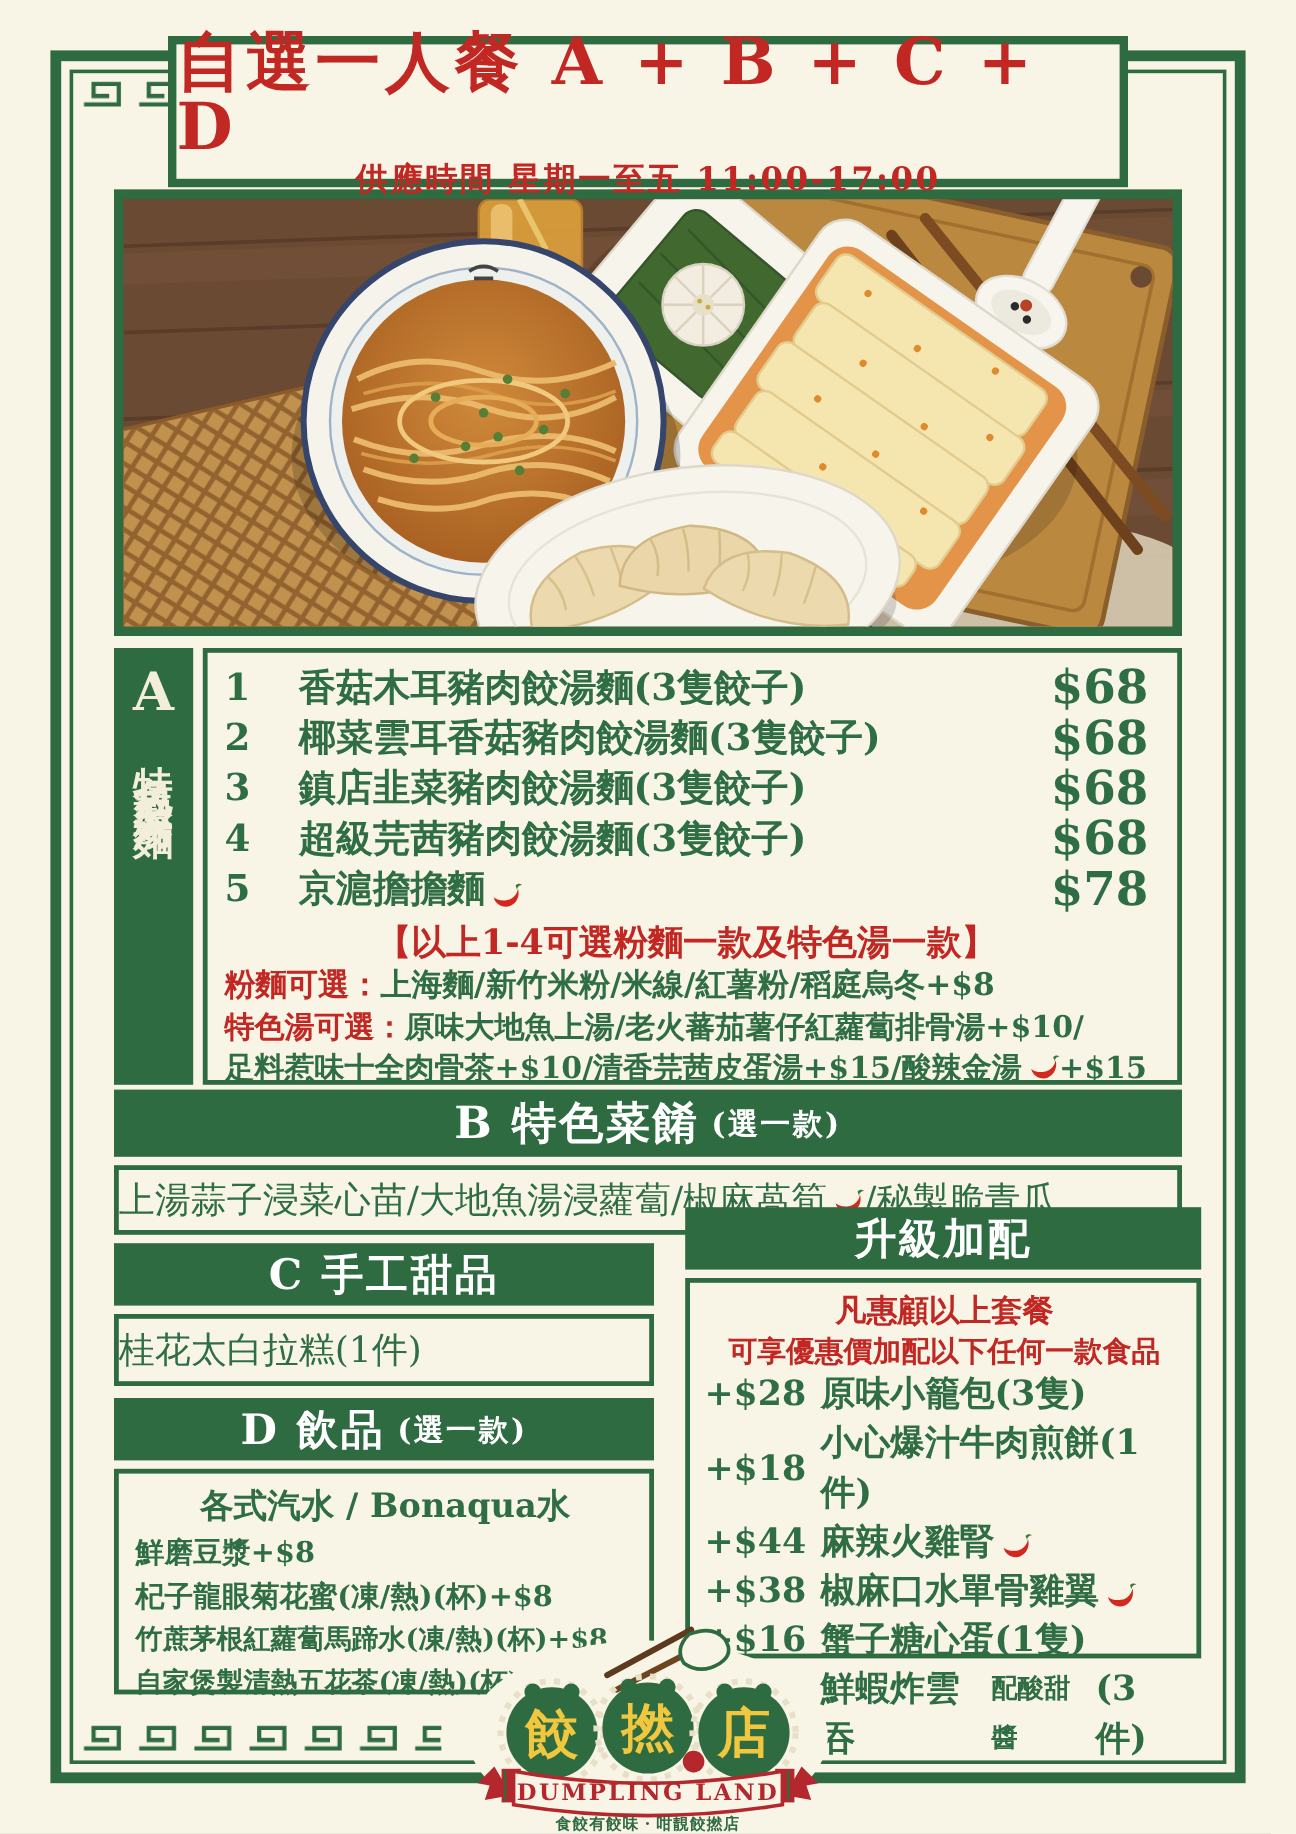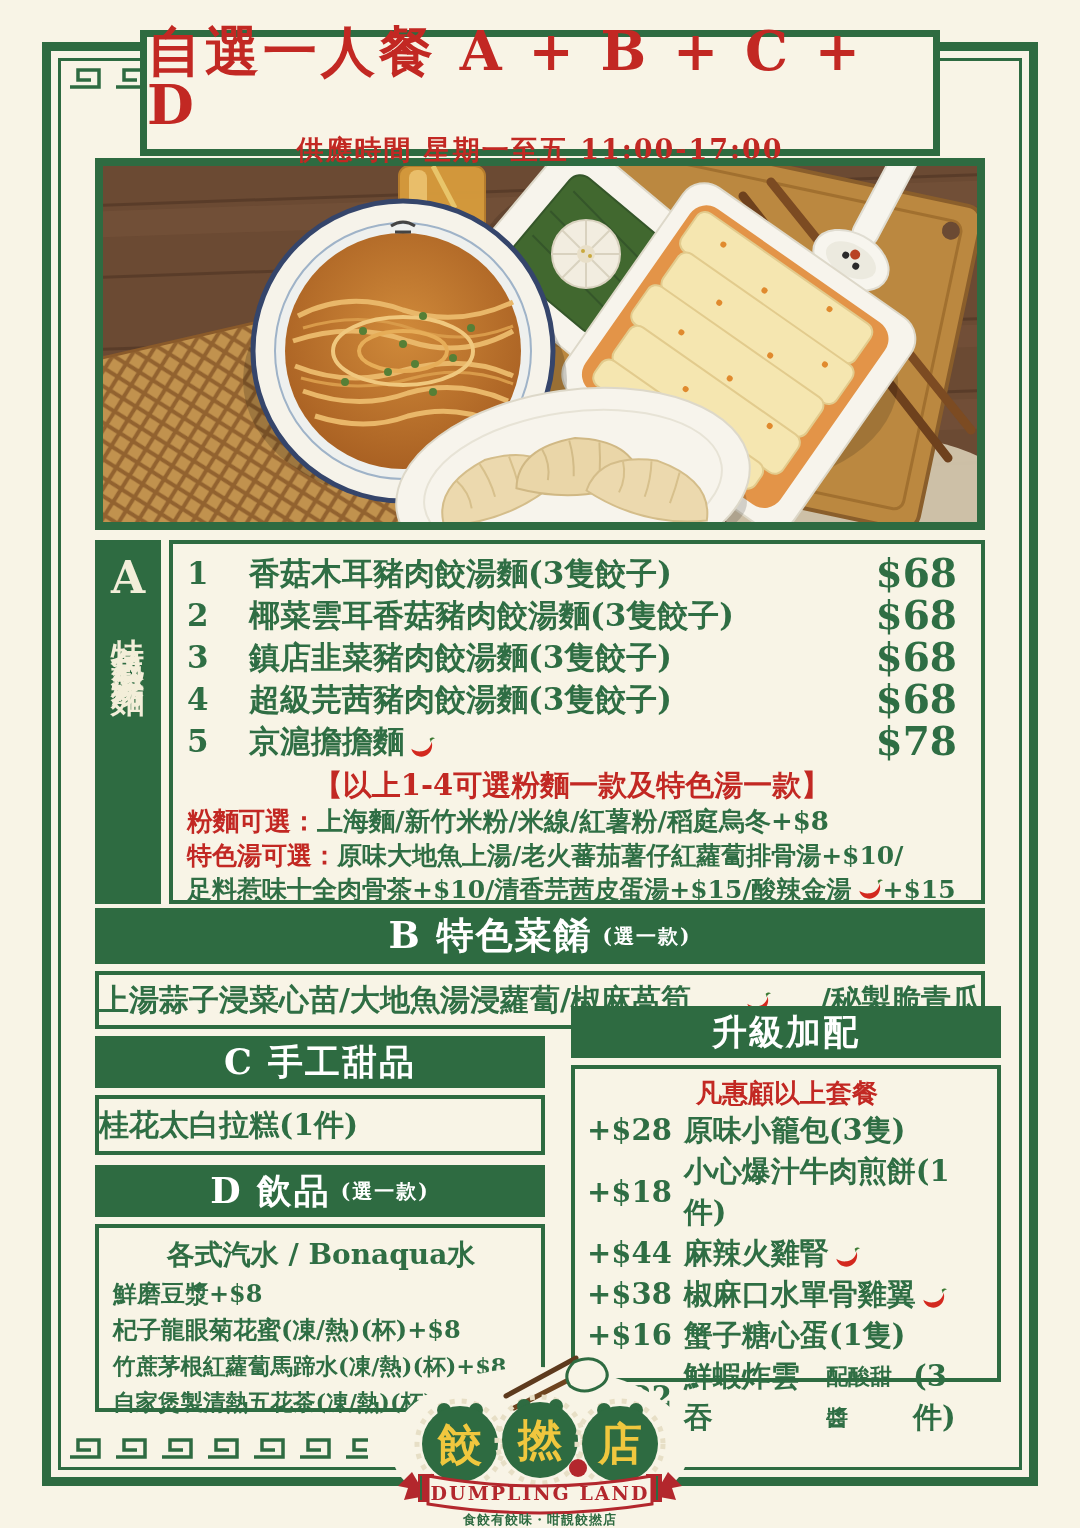--- a/index.html
+++ b/index.html
@@ -51,24 +51,24 @@
   .a-price{font-size:39px;}
   .a-note{text-align:center;color:var(--red);font-size:29px;font-weight:700;line-height:38px;margin-top:4px;}
   .a-opt{font-size:26px;font-weight:700;line-height:35px;color:var(--tgreen);}
   .a-opt.small{font-size:25px;line-height:34px;}
   .opt-label{color:var(--red);}
   
   .bar{
     background:var(--green);color:#ffffff;display:flex;align-items:center;justify-content:center;
     font-weight:700;letter-spacing:2px;
   }
-  .bar .bar-note{font-size:20px;margin-left:10px;font-weight:700;}
+  .bar .bar-note{font-size:25px;margin-left:10px;font-weight:700;}
   .boxed{
     border:4px solid var(--green);background:var(--cream);box-sizing:border-box;
-    display:flex;align-items:center;justify-content:space-between;color:var(--tgreen);font-weight:700;
+    display:flex;align-items:center;justify-content:flex-start;color:var(--tgreen);font-weight:400;
   }
   .section-b{position:absolute;left:95px;top:908px;width:890px;z-index:2;}
   .b-bar{height:56px;font-size:37px;}
   .b-content{margin-top:7px;height:58px;font-size:30px;letter-spacing:0px;}
   
   .col-left{position:absolute;left:95px;top:1036px;width:450px;z-index:2;}
   .col-right{position:absolute;left:555px;top:1006px;width:430px;z-index:2;margin-left:16px;}
   .c-bar,.d-bar,.up-bar{height:52px;font-size:35px;}
   .c-content{margin-top:7px;height:60px;font-size:30px;}
   .d-bar{margin-top:10px;}
@@ -377,20 +377,21 @@
       <div class="d-item long">自家煲製清熱五花茶(凍/熱)(杯)+$8</div>
     </div>
   </div>
 
   <div class="col-right">
     <div class="bar up-bar">
       <span>升級加配</span>
     </div>
     <div class="up-content">
       <div class="up-intro l1">凡惠顧以上套餐</div>
+      <div class="up-intro l2">可享優惠價加配以下任何一款食品</div>
       <div class="up-row">
         <span class="up-price">+$28</span>
         <span>原味小籠包(3隻)</span>
       </div>
       <div class="up-row">
         <span class="up-price">+$18</span>
         <span>小心爆汁牛肉煎餅(1件)</span>
       </div>
       <div class="up-row">
         <span class="up-price">+$44</span>

